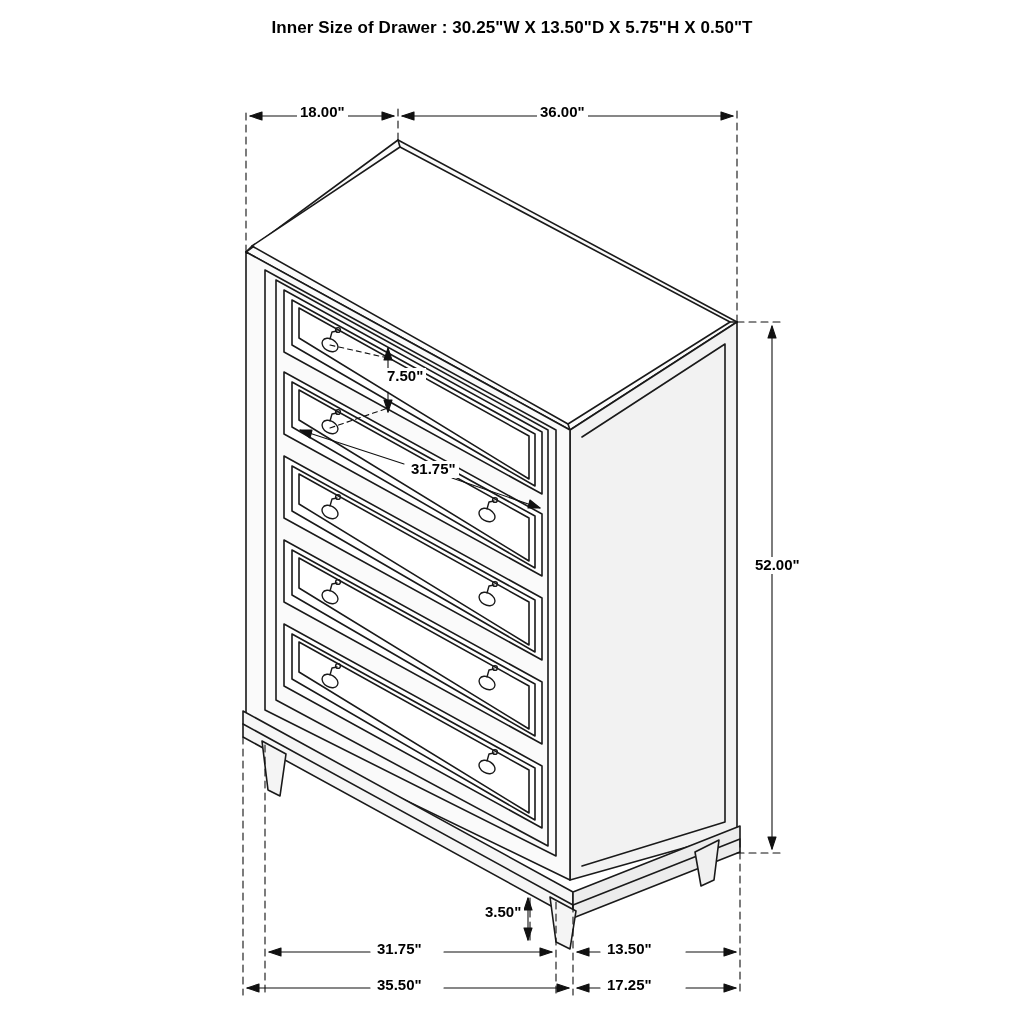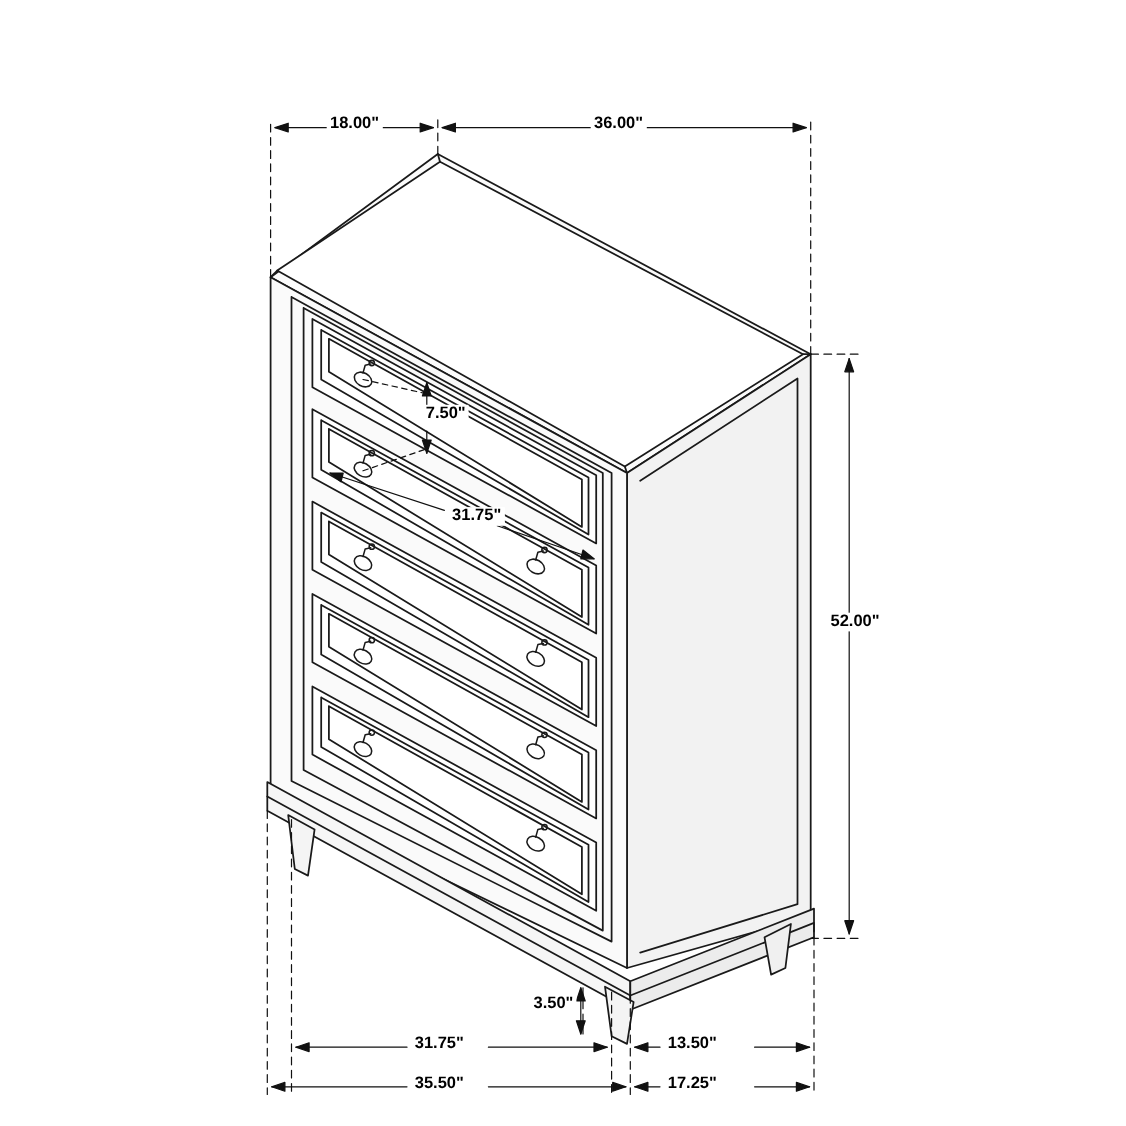--- a/index.html
+++ b/index.html
@@ -43,20 +43,21 @@
     padding: 0 3px;
     white-space: nowrap;
     line-height: 1.1;
   }
 </style>
 </head>
 <body>
 
 <div id="stage">
 
+  <div class="title">Inner Size of Drawer : 30.25"W X 13.50"D X 5.75"H X 0.50"T</div>
 
   <svg class="drawing" width="1024" height="1024" viewBox="0 0 1024 1024">
     <g fill="none" stroke="#1a1a1a" stroke-width="1.6" stroke-linejoin="round" stroke-linecap="round">
 
       <g>
         <polygon points="246,252 398,140 737,322 570,430" fill="#fbfbfb"></polygon>
         <polygon points="252,246 400,147 730,322 568,424" fill="#ffffff"></polygon>
         <line x1="246" y1="252" x2="252" y2="246"></line>
         <line x1="398" y1="140" x2="400" y2="147"></line>
         <line x1="737" y1="322" x2="730" y2="322"></line>

